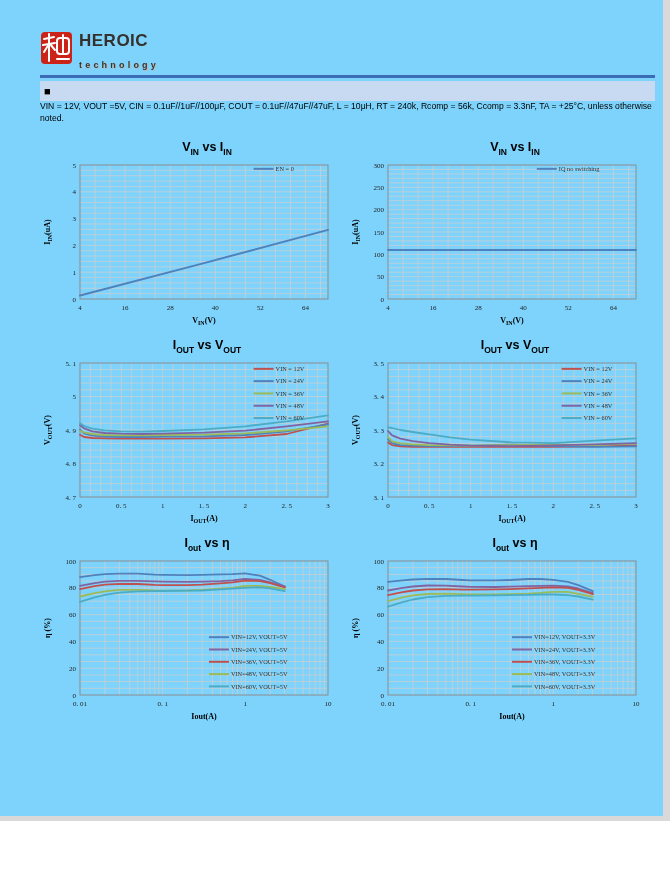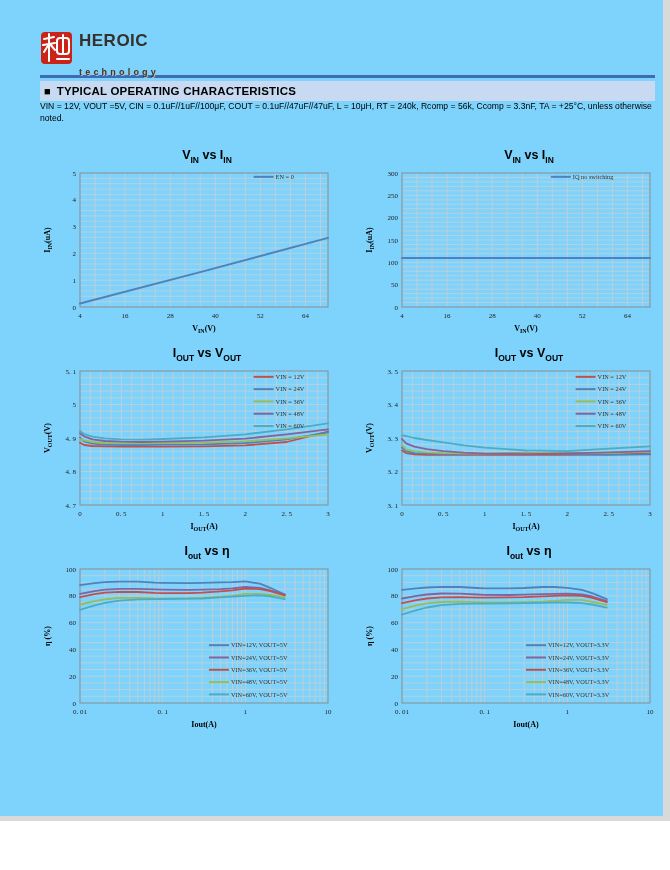--- a/index.html
+++ b/index.html
@@ -3,30 +3,30 @@
 <meta charset="utf-8">
 <style>
   html,body{margin:0;padding:0;background:#fff;}
   .page{position:relative;width:670px;height:821px;background:#7dd3fc;font-family:"Liberation Sans",sans-serif;overflow:hidden;}
   .edge-right{position:absolute;right:0;top:0;width:7px;height:870px;background:#d9d9d9;}
   .edge-bottom{position:absolute;left:0;bottom:0;width:670px;height:5px;background:#d9d9d9;}
   .content{position:absolute;left:40px;top:30px;width:615px;}
   header{display:flex;justify-content:space-between;align-items:flex-start;height:44px;}
   .logo{display:flex;align-items:flex-start;gap:6px;}
   .brand-name{font-size:17px;font-weight:bold;color:#35302b;letter-spacing:.5px;line-height:18px;margin-top:2px;}
-  .brand-tag{font-size:9px;font-weight:bold;color:#3c362f;letter-spacing:3.2px;text-shadow:1px 1px 0 #b9b9b9;margin-top:17px;}
+  .brand-tag{font-size:9px;font-weight:bold;color:#3c362f;letter-spacing:3.2px;text-shadow:1px 1px 0 #b9b9b9;margin-top:10px;}
   .part{text-align:right;}
   .part-number{font-size:15px;font-weight:bold;color:#000;line-height:17px;}
   .part-sub{font-size:11px;font-weight:bold;color:#000;}
   .rule{height:3px;background:#3b6cb5;margin-top:1px;}
   .section-bar{margin-top:3px;background:#c7daf2;height:20px;display:flex;align-items:center;padding-left:4px;}
   .section-bullet{font-size:11px;color:#000;margin-right:6px;line-height:20px;}
   .section-title{font-size:11.5px;font-weight:bold;color:#000;letter-spacing:.2px;}
   .conditions{font-size:8.6px;color:#000;line-height:11.5px;margin:0 0 0 0;width:612px;}
-  .charts{display:grid;grid-template-columns:306px 306px;column-gap:16px;margin-top:24px;}
+  .charts{display:grid;grid-template-columns:306px 306px;column-gap:2px;margin-top:16px;}
   .chart-cell{margin-bottom:9px;}
   .chart-title{text-align:center;font-size:12.5px;font-weight:bold;color:#000;padding-left:28px;height:17px;}
   .chart-title sub{font-size:8.5px;}
   svg.chart-svg{display:block;}
 </style>
 </head>
 <body>
 
 <div class="page">
   <div class="edge-right"></div>
@@ -49,21 +49,20 @@
         </svg>
         <div>
           <div class="brand-name">HEROIC</div>
           <div class="brand-tag">technology</div>
         </div>
       </div>
     </header>
     <div class="rule"></div>
     <div class="section-bar">
       <span class="section-bullet">■</span>
-      <span class="section-title">TYPICAL OPERATING CHARACTERISTICS</span>
     </div>
     <p class="conditions">VIN = 12V, VOUT =5V, CIN = 0.1uF//1uF//100μF, COUT = 0.1uF//47uF//47uF, L = 10μH, RT = 240k, Rcomp = 56k, Ccomp = 3.3nF, TA = +25°C, unless otherwise noted.</p>
 
     <div class="charts">
       <div class="chart-cell">
         <div class="chart-title"><span>V</span><sub>IN</sub><span> vs I</span><sub>IN</sub></div>
         <svg class="chart-svg" width="300" height="172" viewBox="0 0 300 172">
             <line x1="55.03030303030303" y1="8" x2="55.03030303030303" y2="142" stroke="#cdcdcd" stroke-width="0.75"></line>
             <line x1="70.06060606060606" y1="8" x2="70.06060606060606" y2="142" stroke="#cdcdcd" stroke-width="0.75"></line>
             <line x1="85.0909090909091" y1="8" x2="85.0909090909091" y2="142" stroke="#cdcdcd" stroke-width="0.75"></line>

